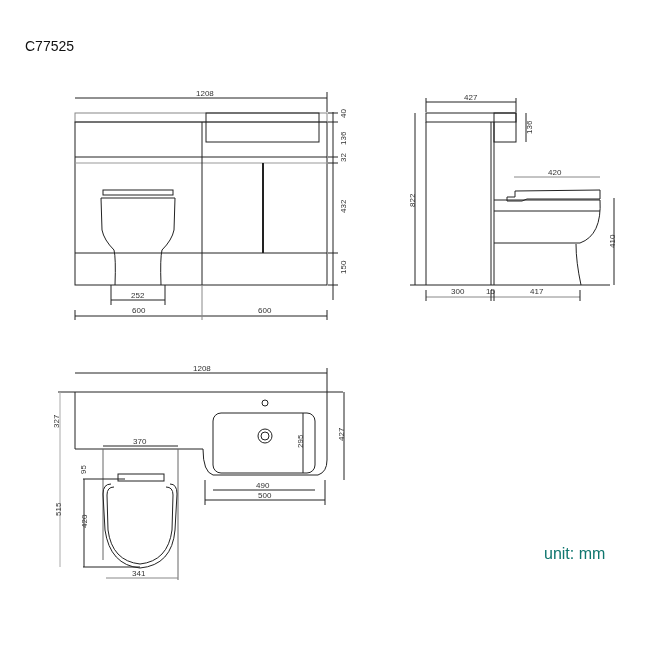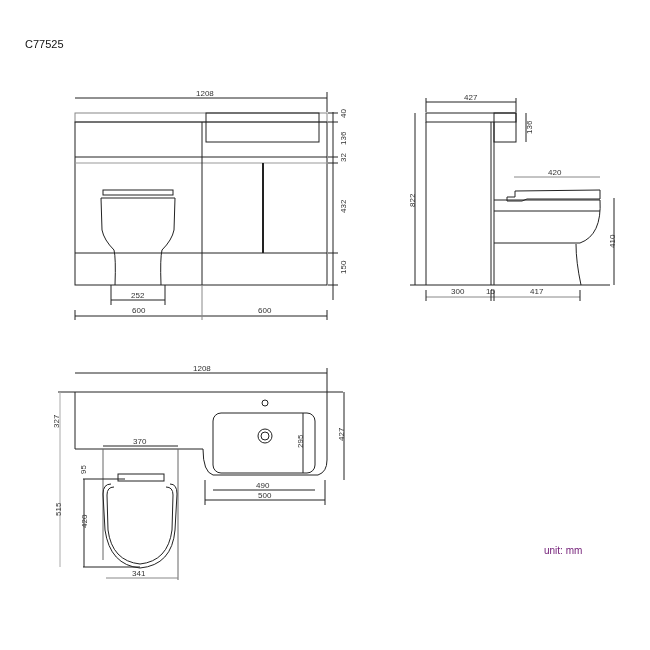--- a/index.html
+++ b/index.html
@@ -1,18 +1,18 @@
 <!DOCTYPE html>
 <html><head>
 <meta charset="utf-8">
 <style>
   html, body { margin:0; padding:0; background:#ffffff; }
   body { width:650px; height:650px; position:relative; overflow:hidden; font-family:"Liberation Sans", sans-serif; }
-  .code { position:absolute; left:25px; top:38px; font-size:11px; color:#111; }
-  .unit { position:absolute; left:544px; top:545px; font-size:10px; color:#701a75; }
+  .code { position:absolute; left:25px; top:38px; font-size:14px; color:#111; }
+  .unit { position:absolute; left:544px; top:545px; font-size:16px; color:#0f766e; }
   svg { position:absolute; left:0; top:0; }
   .dim { font-size:8px; fill:#333; font-family:"Liberation Sans", sans-serif; }
 </style>
 </head>
 <body>
 
 <div class="code">C77525</div>
 
 <svg width="650" height="650" viewBox="0 0 650 650" stroke="#222" fill="none" stroke-width="1">
 

